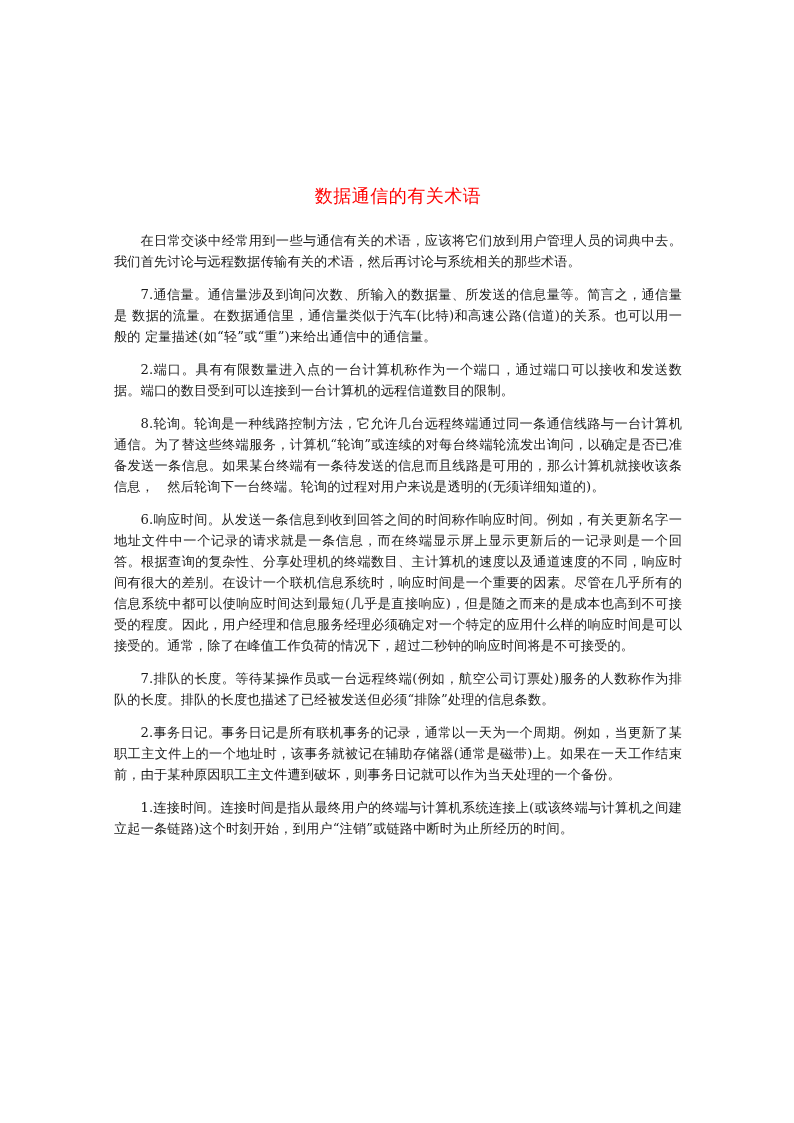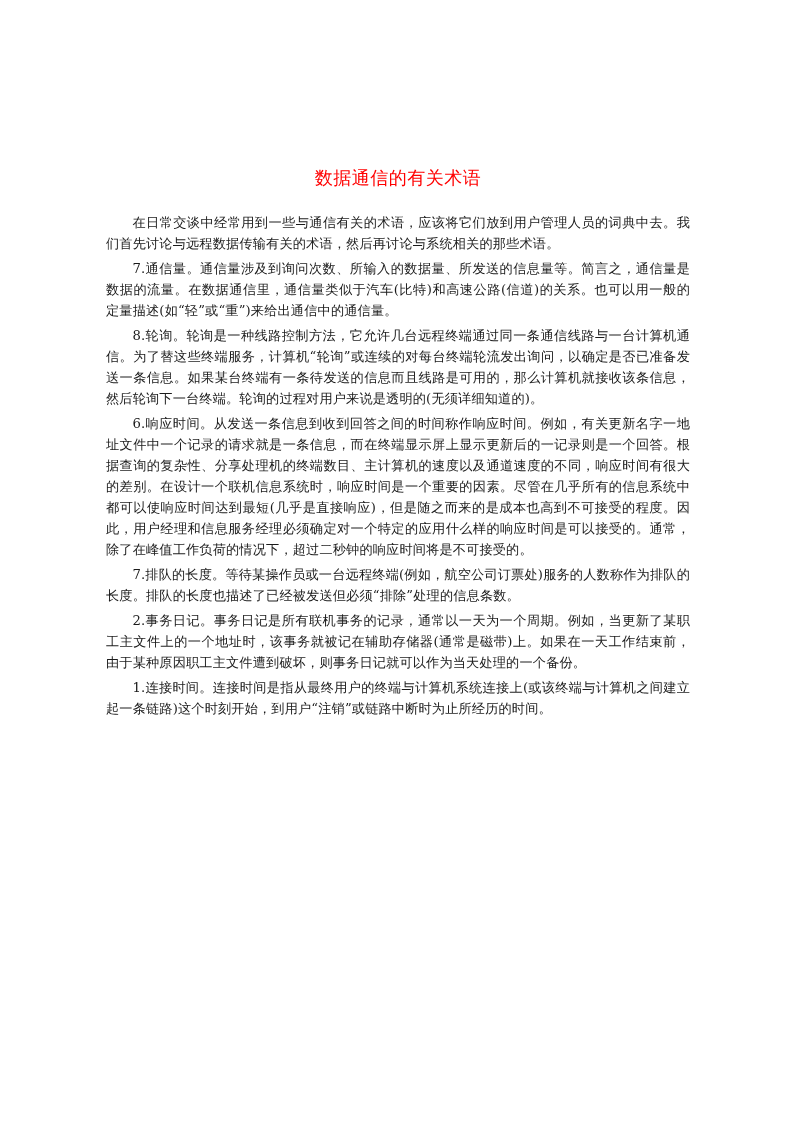--- a/index.html
+++ b/index.html
@@ -11,47 +11,48 @@
       width: 794px;
       height: 1123px;
       position: relative;
       overflow: hidden;
       font-family: "DejaVu Serif", "Liberation Serif", serif;
       color: #1a1a1a;
     }
     .page {
       position: absolute;
       left: 102px;
-      top: 164px;
+      top: 182px;
       width: 592px;
     }
     .title {
       text-align: center;
       font-family: "DejaVu Sans", "Liberation Sans", sans-serif;
       font-size: 18px;
       line-height: 28px;
       color: #ff0000;
       margin: 0 0 20px 0;
       font-weight: normal;
       letter-spacing: 0.5px;
     }
     .para {
-      margin: 4px;
+      margin: 12px;
       font-size: 13.2px;
       line-height: 21px;
       text-indent: 2em;
       text-align: justify;
       letter-spacing: 0.15px;
     }
   </style>
 </head>
 <body>
 
 <div class="page">
   <h1 class="title">数据通信的有关术语</h1>
   <p class="para">在日常交谈中经常用到一些与通信有关的术语，应该将它们放到用户管理人员的词典中去。我们首先讨论与远程数据传输有关的术语，然后再讨论与系统相关的那些术语。</p>
   <p class="para">7.通信量。通信量涉及到询问次数、所输入的数据量、所发送的信息量等。简言之，通信量是 数据的流量。在数据通信里，通信量类似于汽车(比特)和高速公路(信道)的关系。也可以用一般的 定量描述(如“轻”或“重”)来给出通信中的通信量。</p>
+  <p class="para">2.端口。具有有限数量进入点的一台计算机称作为一个端口，通过端口可以接收和发送数据。端口的数目受到可以连接到一台计算机的远程信道数目的限制。</p>
   <p class="para">8.轮询。轮询是一种线路控制方法，它允许几台远程终端通过同一条通信线路与一台计算机通信。为了替这些终端服务，计算机“轮询”或连续的对每台终端轮流发出询问，以确定是否已准备发送一条信息。如果某台终端有一条待发送的信息而且线路是可用的，那么计算机就接收该条信息，　然后轮询下一台终端。轮询的过程对用户来说是透明的(无须详细知道的)。</p>
   <p class="para">6.响应时间。从发送一条信息到收到回答之间的时间称作响应时间。例如，有关更新名字一地址文件中一个记录的请求就是一条信息，而在终端显示屏上显示更新后的一记录则是一个回答。根据查询的复杂性、分享处理机的终端数目、主计算机的速度以及通道速度的不同，响应时间有很大的差别。在设计一个联机信息系统时，响应时间是一个重要的因素。尽管在几乎所有的信息系统中都可以使响应时间达到最短(几乎是直接响应)，但是随之而来的是成本也高到不可接受的程度。因此，用户经理和信息服务经理必须确定对一个特定的应用什么样的响应时间是可以接受的。通常，除了在峰值工作负荷的情况下，超过二秒钟的响应时间将是不可接受的。</p>
   <p class="para">7.排队的长度。等待某操作员或一台远程终端(例如，航空公司订票处)服务的人数称作为排队的长度。排队的长度也描述了已经被发送但必须“排除”处理的信息条数。</p>
   <p class="para">2.事务日记。事务日记是所有联机事务的记录，通常以一天为一个周期。例如，当更新了某职工主文件上的一个地址时，该事务就被记在辅助存储器(通常是磁带)上。如果在一天工作结束前，由于某种原因职工主文件遭到破坏，则事务日记就可以作为当天处理的一个备份。</p>
   <p class="para">1.连接时间。连接时间是指从最终用户的终端与计算机系统连接上(或该终端与计算机之间建立起一条链路)这个时刻开始，到用户“注销”或链路中断时为止所经历的时间。</p>
 </div>
 
 </body></html>

